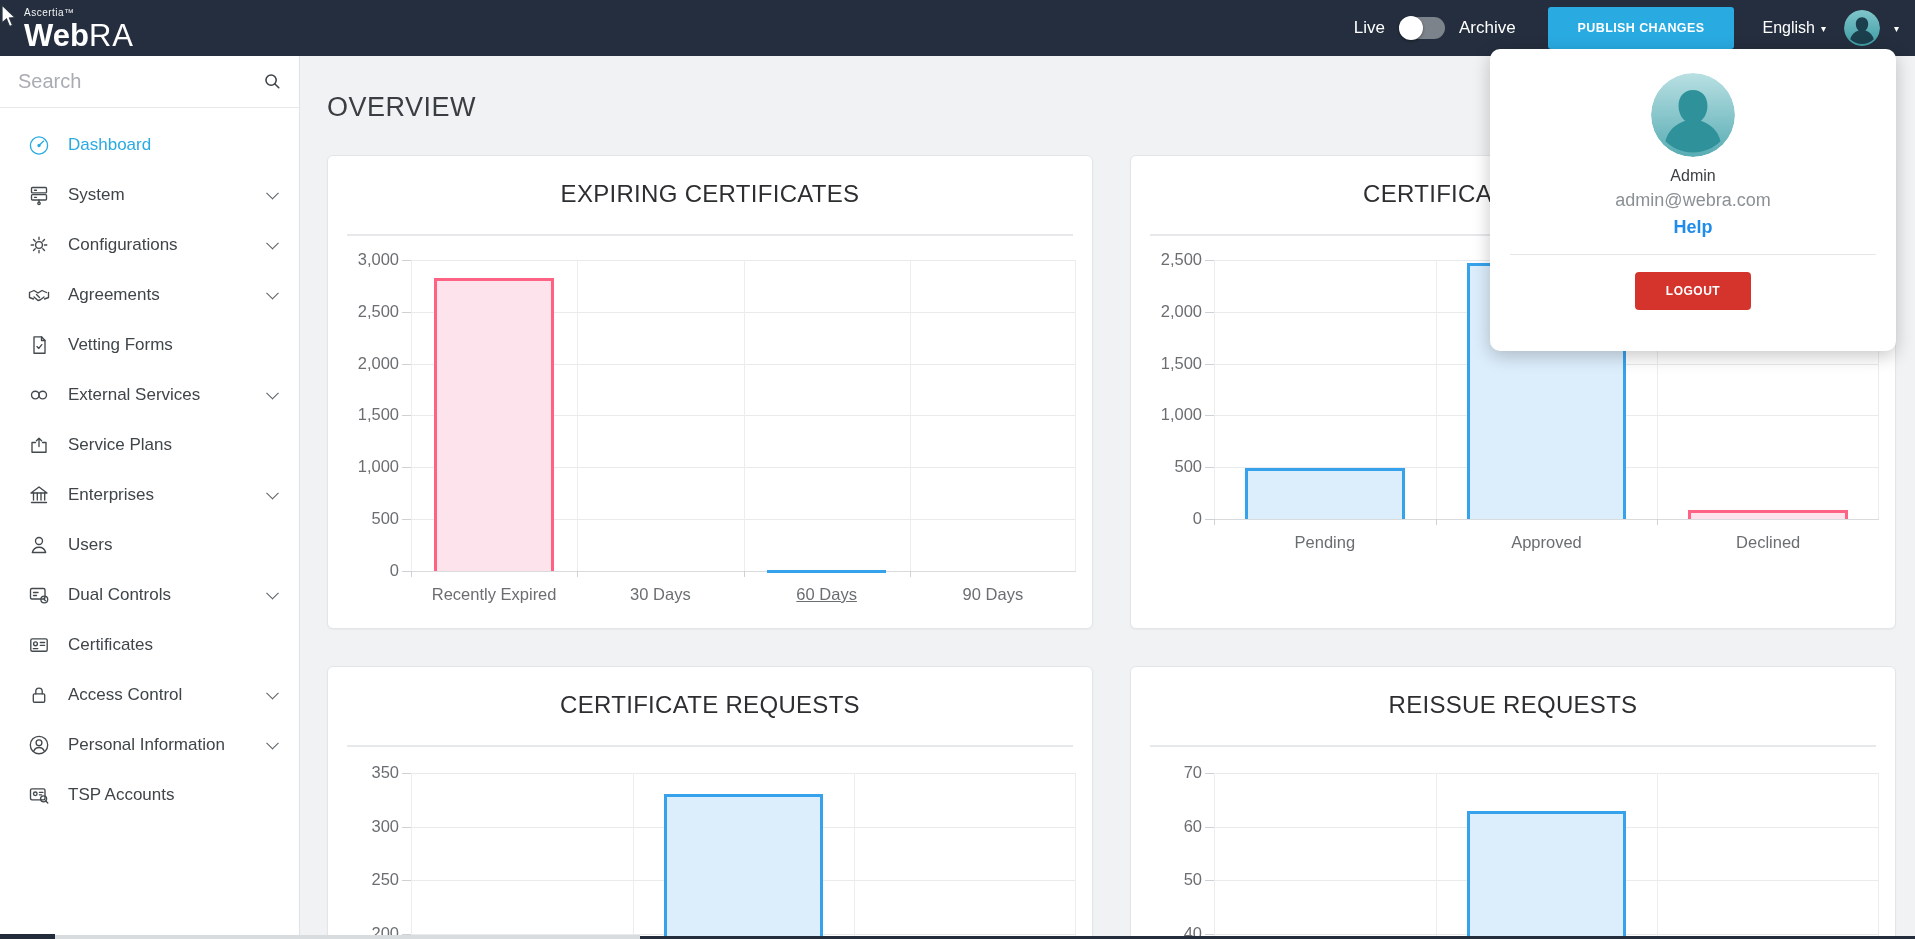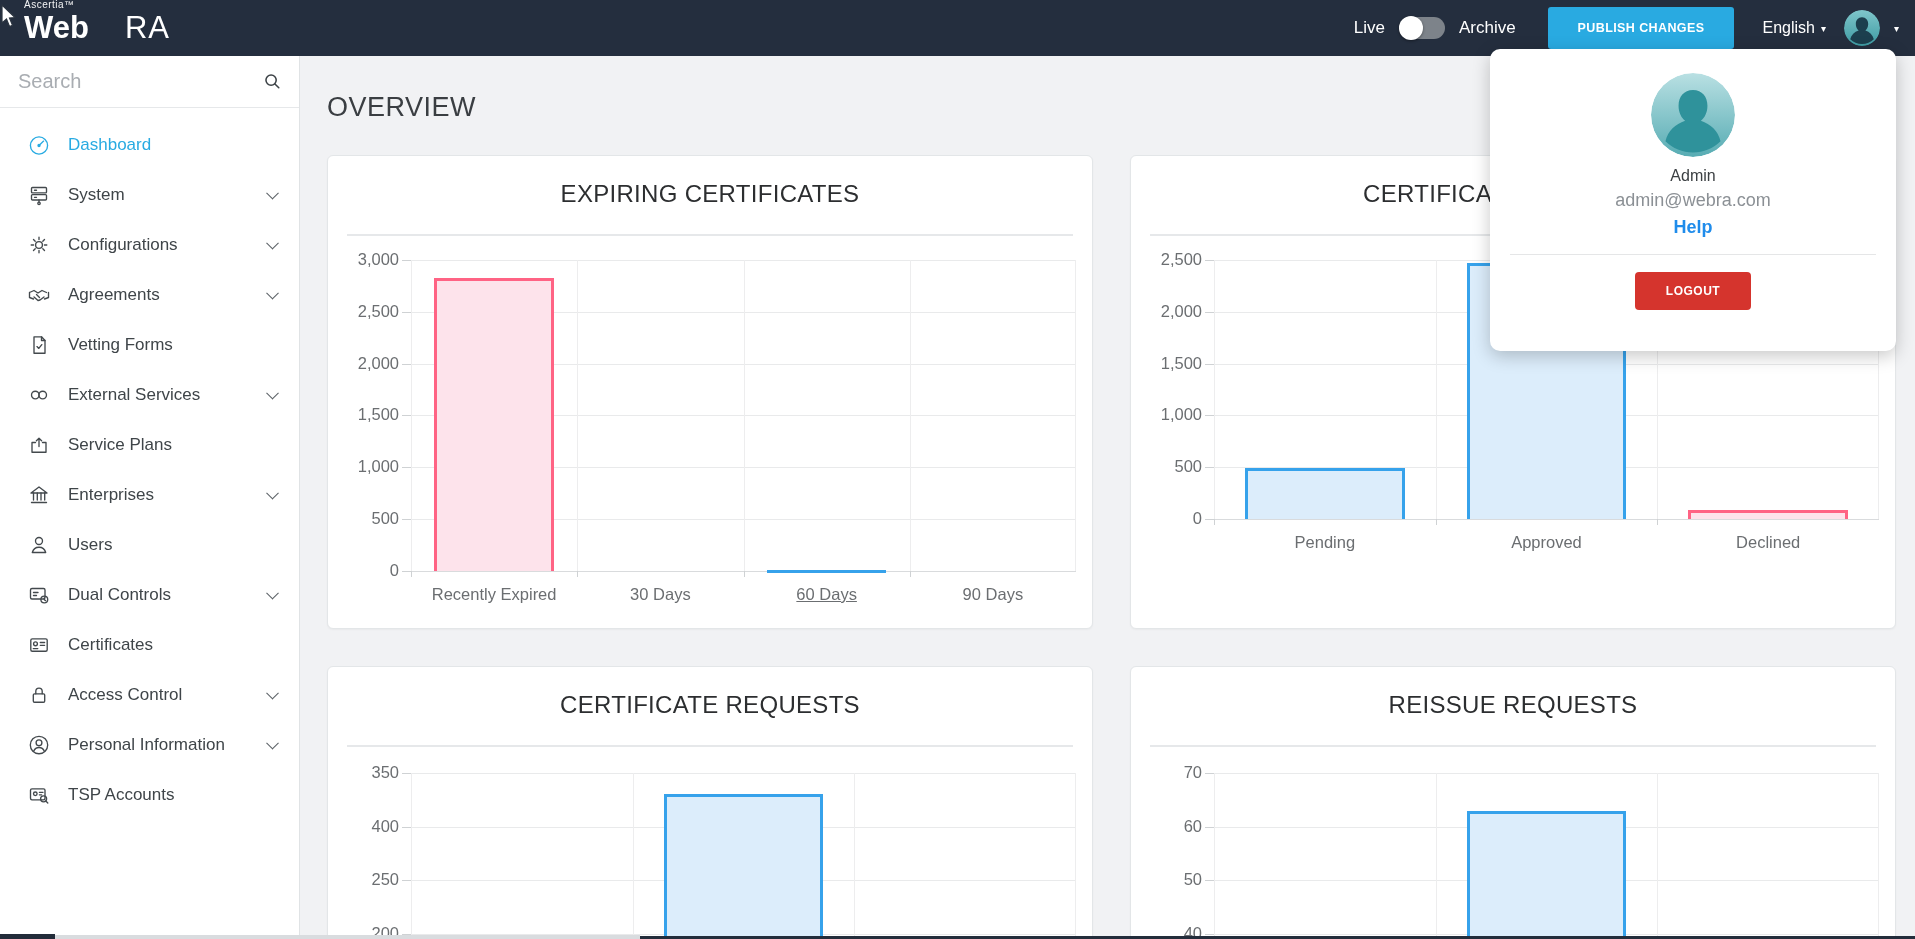--- a/index.html
+++ b/index.html
@@ -1,25 +1,25 @@
 <!DOCTYPE html>
 <html><head>
 <meta charset="utf-8">
 <style>
   html,body{margin:0;padding:0;background:#444;}
   *{box-sizing:border-box;font-family:"Liberation Sans","DejaVu Sans",sans-serif;}
   .app{position:relative;width:1915px;height:939px;overflow:hidden;background:#f1f2f4;}
 
   
   .navbar{position:absolute;left:0;top:0;width:100%;height:56px;background:#242e3e;z-index:30;}
-  .brand{position:absolute;left:24px;top:0;color:#fff;line-height:1;}
+  .brand{position:absolute;left:24px;top:8px;color:#fff;line-height:1;}
   .brand-small{font-size:10px;letter-spacing:.5px;opacity:.95;}
   .brand-big{font-size:31px;margin-top:2px;}
   .brand-web{font-weight:700;text-align:center;}
-  .brand-ra{font-weight:300;letter-spacing:1px;margin-left:36px;}
+  .brand-ra{font-weight:300;letter-spacing:1px;}
   .nav-right{position:absolute;right:16px;top:0;height:56px;display:flex;align-items:center;gap:14px;}
   .nav-label{color:#fff;font-size:17px;}
   .toggle{width:46px;height:22px;border-radius:11px;background:#7d838a;position:relative;cursor:pointer;}
   .toggle .knob{position:absolute;left:0px;top:-1px;width:24px;height:24px;border-radius:50%;background:#fff;box-shadow:0 1px 3px rgba(0,0,0,.4);}
   .publish-btn{margin-left:18px;height:42px;padding:0 30px;border:none;border-radius:3px;color:#fff;
     font-size:12.5px;font-weight:700;letter-spacing:.4px;cursor:pointer;}
   .lang{margin-left:14px;color:#fff;font-size:16px;display:flex;align-items:center;gap:6px;cursor:pointer;}
   .caret{color:#fff;font-size:10px;}
   .nav-avatar{width:36px;height:36px;border-radius:50%;overflow:hidden;cursor:pointer;margin-left:4px;}
   .avatar-svg{display:block;width:100%;height:100%;}
@@ -351,21 +351,21 @@
           </div>
         </div>
       <div class="card r2">
           <div class="card-title">CERTIFICATE REQUESTS</div>
           <div class="card-divider"></div>
           <div class="plot" style="top: 106px; height: 360.8px;">
             <div class="gl-h" style="top: 0px;"></div>
             <div class="ytick" style="top: -10px;">350</div>
             <div class="ydash" style="top: 0px;"></div>
             <div class="gl-h" style="top: 53.6px;"></div>
-            <div class="ytick" style="top: 43.6px;">400</div>
+            <div class="ytick" style="top: 43.6px;">300</div>
             <div class="ydash" style="top: 53.6px;"></div>
             <div class="gl-h" style="top: 107.2px;"></div>
             <div class="ytick" style="top: 97.2px;">250</div>
             <div class="ydash" style="top: 107.2px;"></div>
             <div class="gl-h" style="top: 160.8px;"></div>
             <div class="ytick" style="top: 150.8px;">200</div>
             <div class="ydash" style="top: 160.8px;"></div>
             <div class="gl-v" style="left: 0px; height: 360.8px;"></div>
             <div class="gl-v" style="left: 221.667px; height: 360.8px;"></div>
             <div class="gl-v" style="left: 443.333px; height: 360.8px;"></div>

